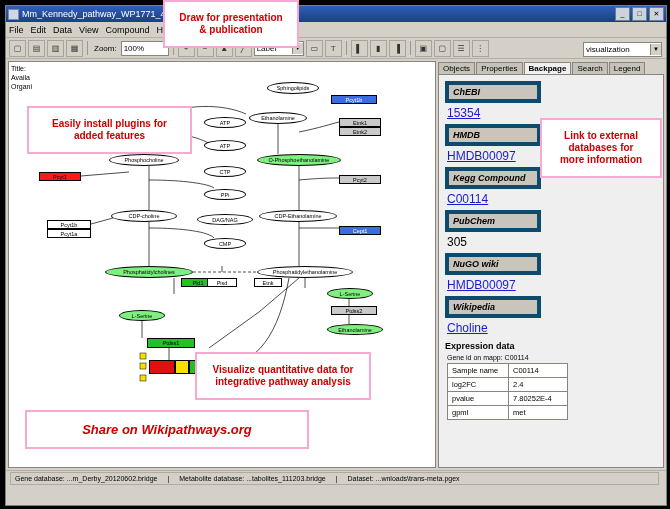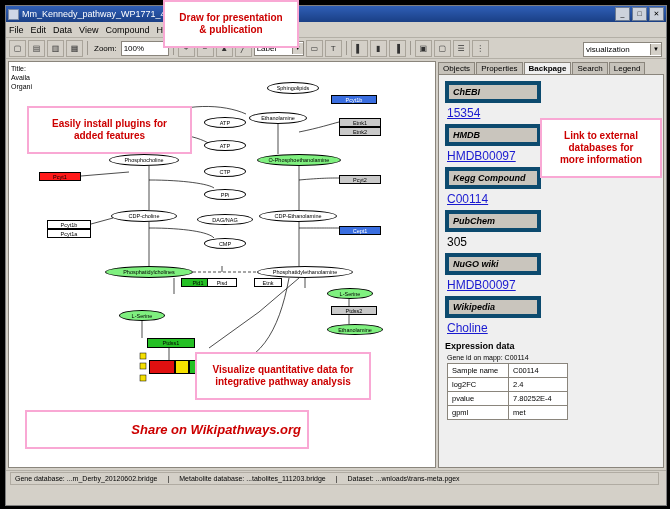--- a/index.html
+++ b/index.html
@@ -76,21 +76,21 @@
   .green{background:#25c025;}
   .red{background:#ff1a1a;}
   .blue{background:#3a6ee0;}
   .white{background:#fff;}
   .gray{background:#c9c9c9;}
   .lgreen{background:#7ff07f;}
   
   .callout{position:absolute;background:#fff;border:2px solid #f9a8d4;
     color:#c00;font-weight:bold;text-align:center;font-size:10px;
     line-height:12px;padding:10px 6px;box-sizing:border-box;}
-  .callout.big{font-size:13px;line-height:15px;font-style:italic;text-align:right;}
+  .callout.big{font-size:13px;line-height:15px;font-style:italic;}
 </style>
 </head>
 <body>
 
 <div class="app">
 
   <div class="titlebar">
     <div class="tdot"></div>
     <div class="ttxt">Mm_Kennedy_pathway_WP1771_45176.gpml</div>
     <div class="tbtns">

